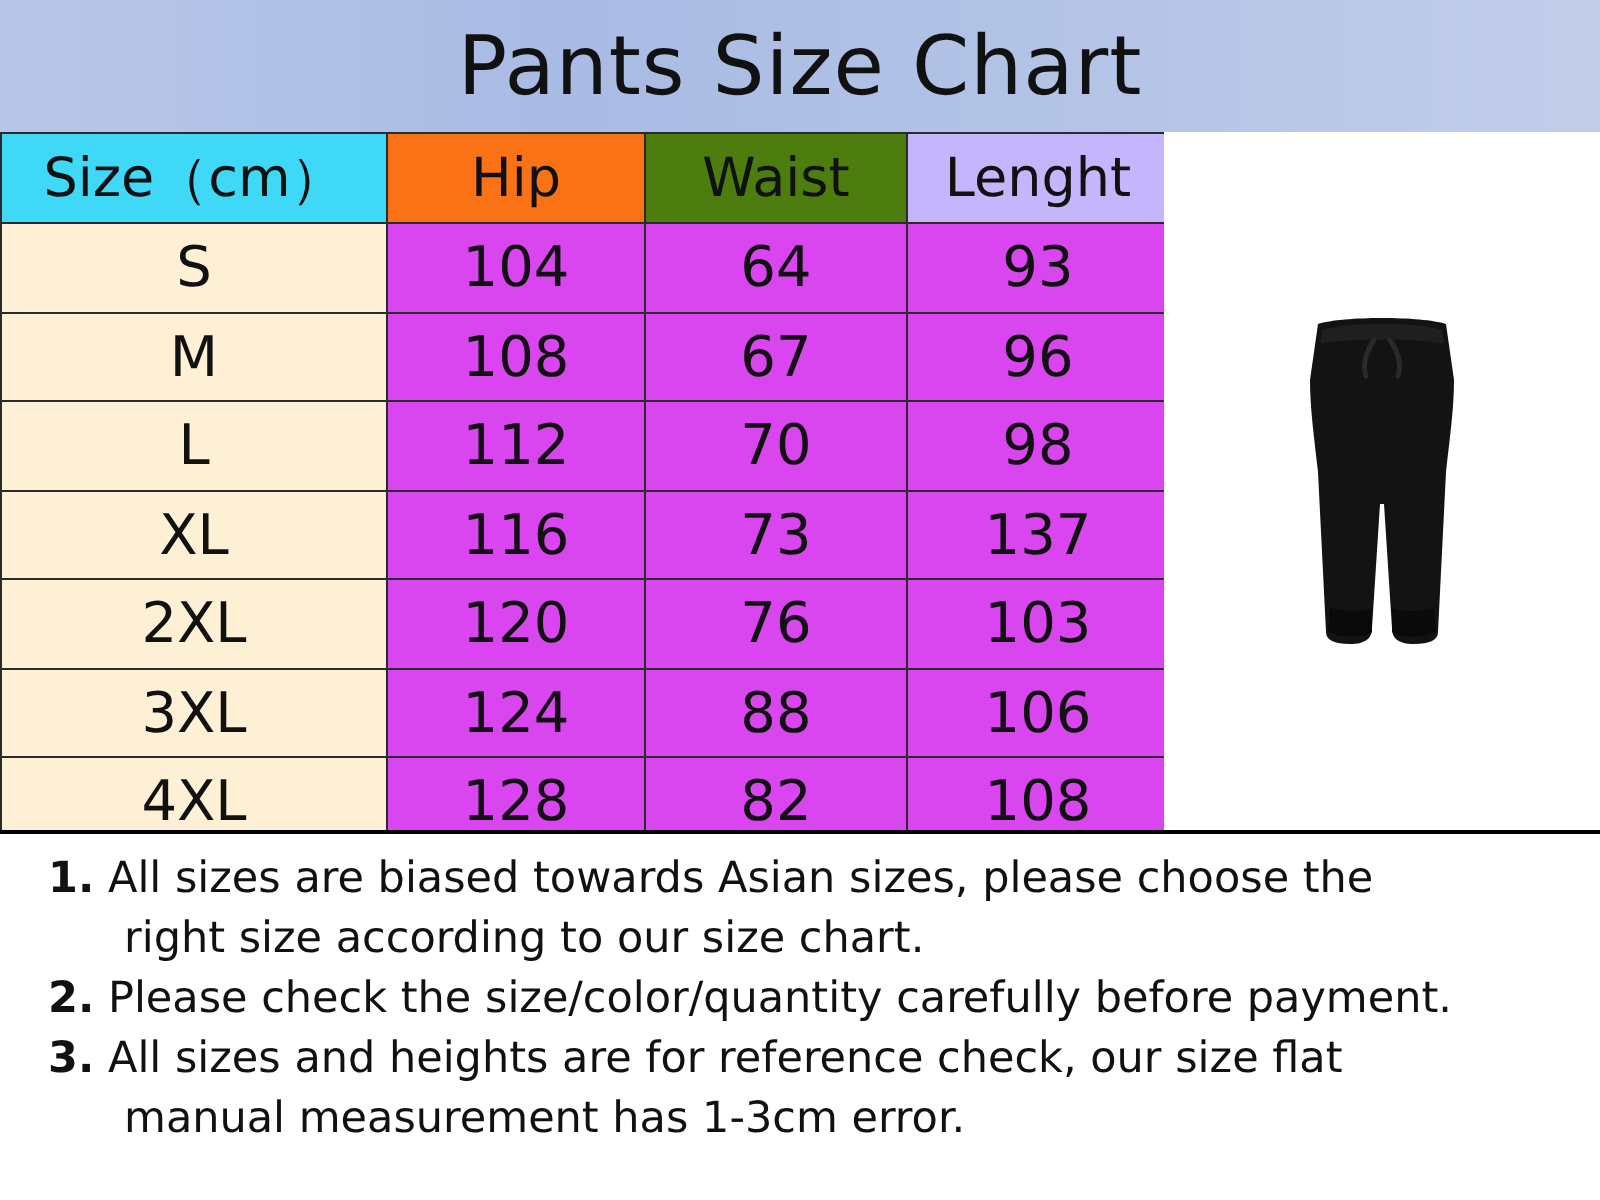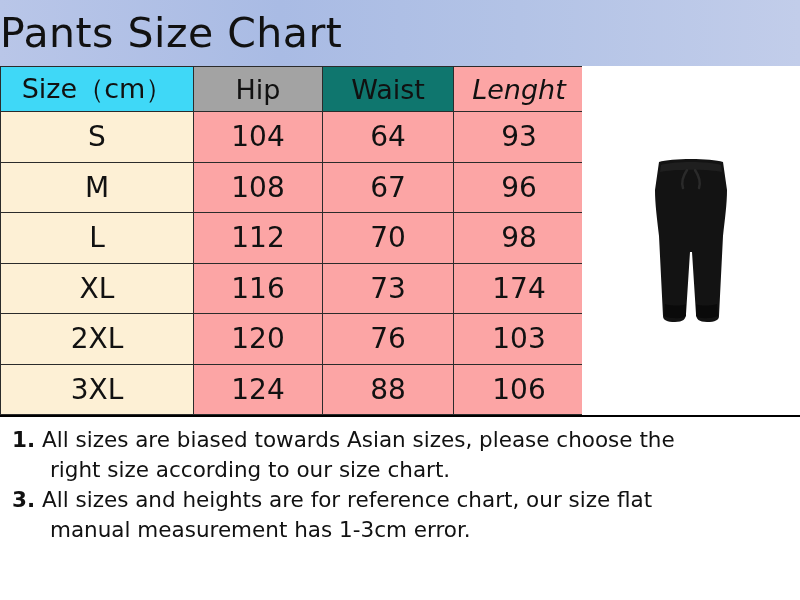--- a/index.html
+++ b/index.html
@@ -24,21 +24,21 @@
   .title-bar {
     position: absolute;
     left: 0;
     top: 0;
     width: 800px;
     height: 66px;
     background: linear-gradient(to right, #b9c6e8 0%, #a9bbe4 35%, #b3c3e6 65%, #c2cdea 100%);
     border-bottom: 2px solid #000000;
     display: flex;
     align-items: center;
-    justify-content: flex-start;
+    justify-content: center;
   }
   .title-text {
     font-size: 41px;
     color: #111111;
     letter-spacing: 0.5px;
     font-weight: 400;
     line-height: 1;
   }
   
   .table-wrap {
@@ -67,42 +67,41 @@
     height: 44px;
     font-size: 27px;
     color: #111111;
   }
   table.size-table thead th.h-size {
     background: #3fd8f7;
     width: 192px;
     text-align: center;
   }
   table.size-table thead th.h-hip {
-    background: #a3a3a3;
+    background: #f97316;
     width: 128px;
   }
   table.size-table thead th.h-waist {
-    background: #0f766e;
+    background: #4d7c0f;
     width: 130px;
   }
   table.size-table thead th.h-length {
-    background: #fca5a5;
+    background: #c4b5fd;
     width: 130px;
-    font-style: italic;
   }
   table.size-table tbody td {
     height: 43.5px;
     font-size: 28px;
     color: #111111;
   }
   table.size-table tbody td.c-size {
     background: #fdf0d5;
   }
   table.size-table tbody td.c-val {
-    background: #fca5a5;
+    background: #d946ef;
   }
   
   .image-panel {
     position: absolute;
     left: 582px;
     top: 66px;
     width: 218px;
     height: 349px;
     background: #ffffff;
     display: flex;
@@ -116,21 +115,21 @@
   }
   
   .notes {
     position: absolute;
     left: 0;
     top: 415px;
     width: 800px;
     height: 185px;
     border-top: 2px solid #000000;
     box-sizing: border-box;
-    padding: 8px 10px 0 12px;
+    padding: 8px 10px 0 24px;
     background: #ffffff;
   }
   .note-line {
     font-size: 21.5px;
     line-height: 30px;
     color: #111111;
     white-space: nowrap;
   }
   .note-line b {
     font-weight: 700;
@@ -178,33 +177,39 @@
         <tr>
           <td class="c-size">L</td>
           <td class="c-val">112</td>
           <td class="c-val">70</td>
           <td class="c-val">98</td>
         </tr>
         <tr>
           <td class="c-size">XL</td>
           <td class="c-val">116</td>
           <td class="c-val">73</td>
-          <td class="c-val">174</td>
+          <td class="c-val">137</td>
         </tr>
         <tr>
           <td class="c-size">2XL</td>
           <td class="c-val">120</td>
           <td class="c-val">76</td>
           <td class="c-val">103</td>
         </tr>
         <tr>
           <td class="c-size">3XL</td>
           <td class="c-val">124</td>
           <td class="c-val">88</td>
           <td class="c-val">106</td>
+        </tr>
+        <tr>
+          <td class="c-size">4XL</td>
+          <td class="c-val">128</td>
+          <td class="c-val">82</td>
+          <td class="c-val">108</td>
         </tr>
       </tbody>
     </table>
   </div>
 
   <div class="image-panel">
     <div class="pants-figure">
       <svg width="120" height="170" viewBox="0 0 120 170">
         <path d="M28 6 C40 2, 80 2, 92 6 L96 34 C96 48, 94 62, 92 80 L88 160 C88 164, 84 166, 76 166 C68 166, 65 163, 65 158 L61 96 L59 96 L55 158 C55 163, 52 166, 44 166 C36 166, 32 164, 32 160 L28 80 C26 62, 24 48, 24 34 Z" fill="#131313"></path>
         <path d="M30 9 C42 5, 78 5, 90 9 L91 16 C78 13, 42 13, 29 16 Z" fill="#1f1f1f"></path>
@@ -216,19 +221,23 @@
     </div>
   </div>
 
   <div class="notes">
     <div class="note-line">
       <b>1.</b>
       <span>All sizes are biased towards Asian sizes, please choose the</span>
     </div>
     <div class="note-indent">right size according to our size chart.</div>
     <div class="note-line">
+      <b>2.</b>
+      <span>Please check the size/color/quantity carefully before payment.</span>
+    </div>
+    <div class="note-line">
       <b>3.</b>
-      <span>All sizes and heights are for reference chart, our size flat</span>
+      <span>All sizes and heights are for reference check, our size flat</span>
     </div>
     <div class="note-indent">manual measurement has 1-3cm error.</div>
   </div>
 
 </div>
 
 </body></html>

